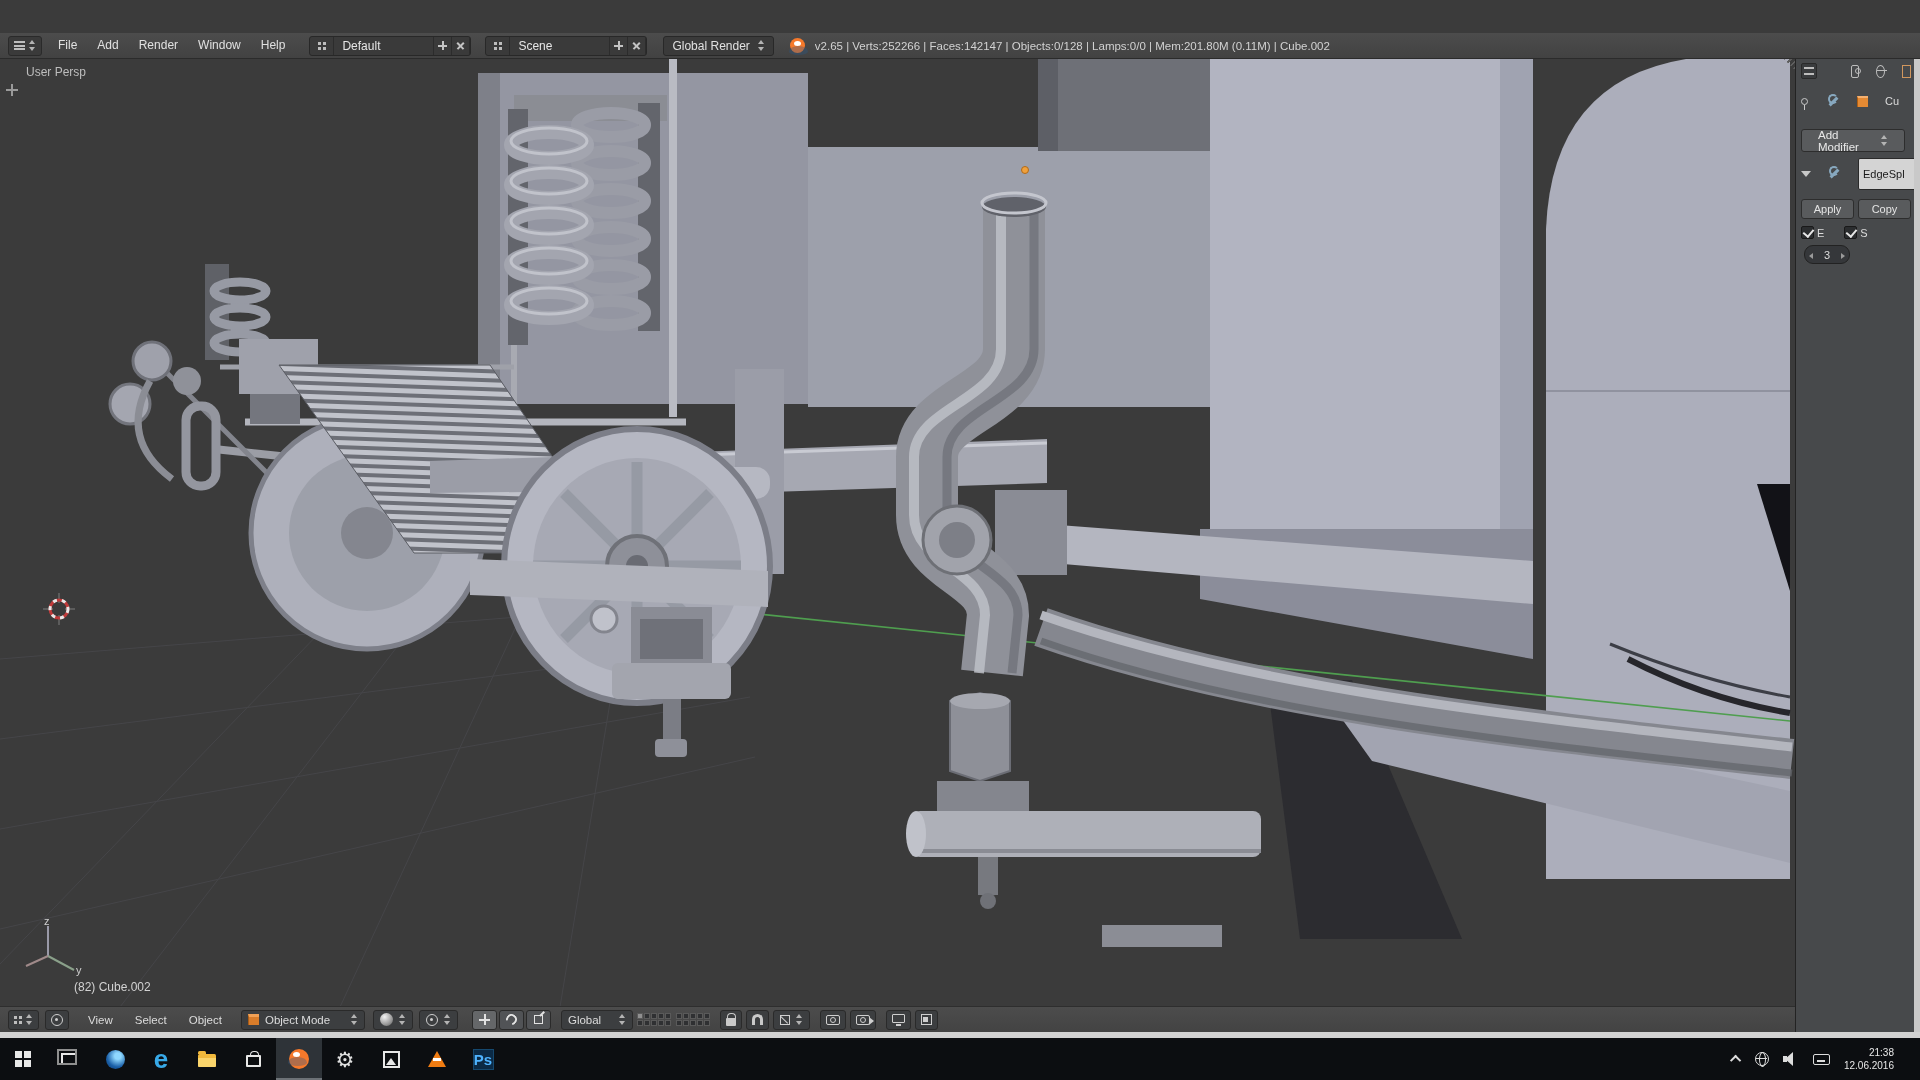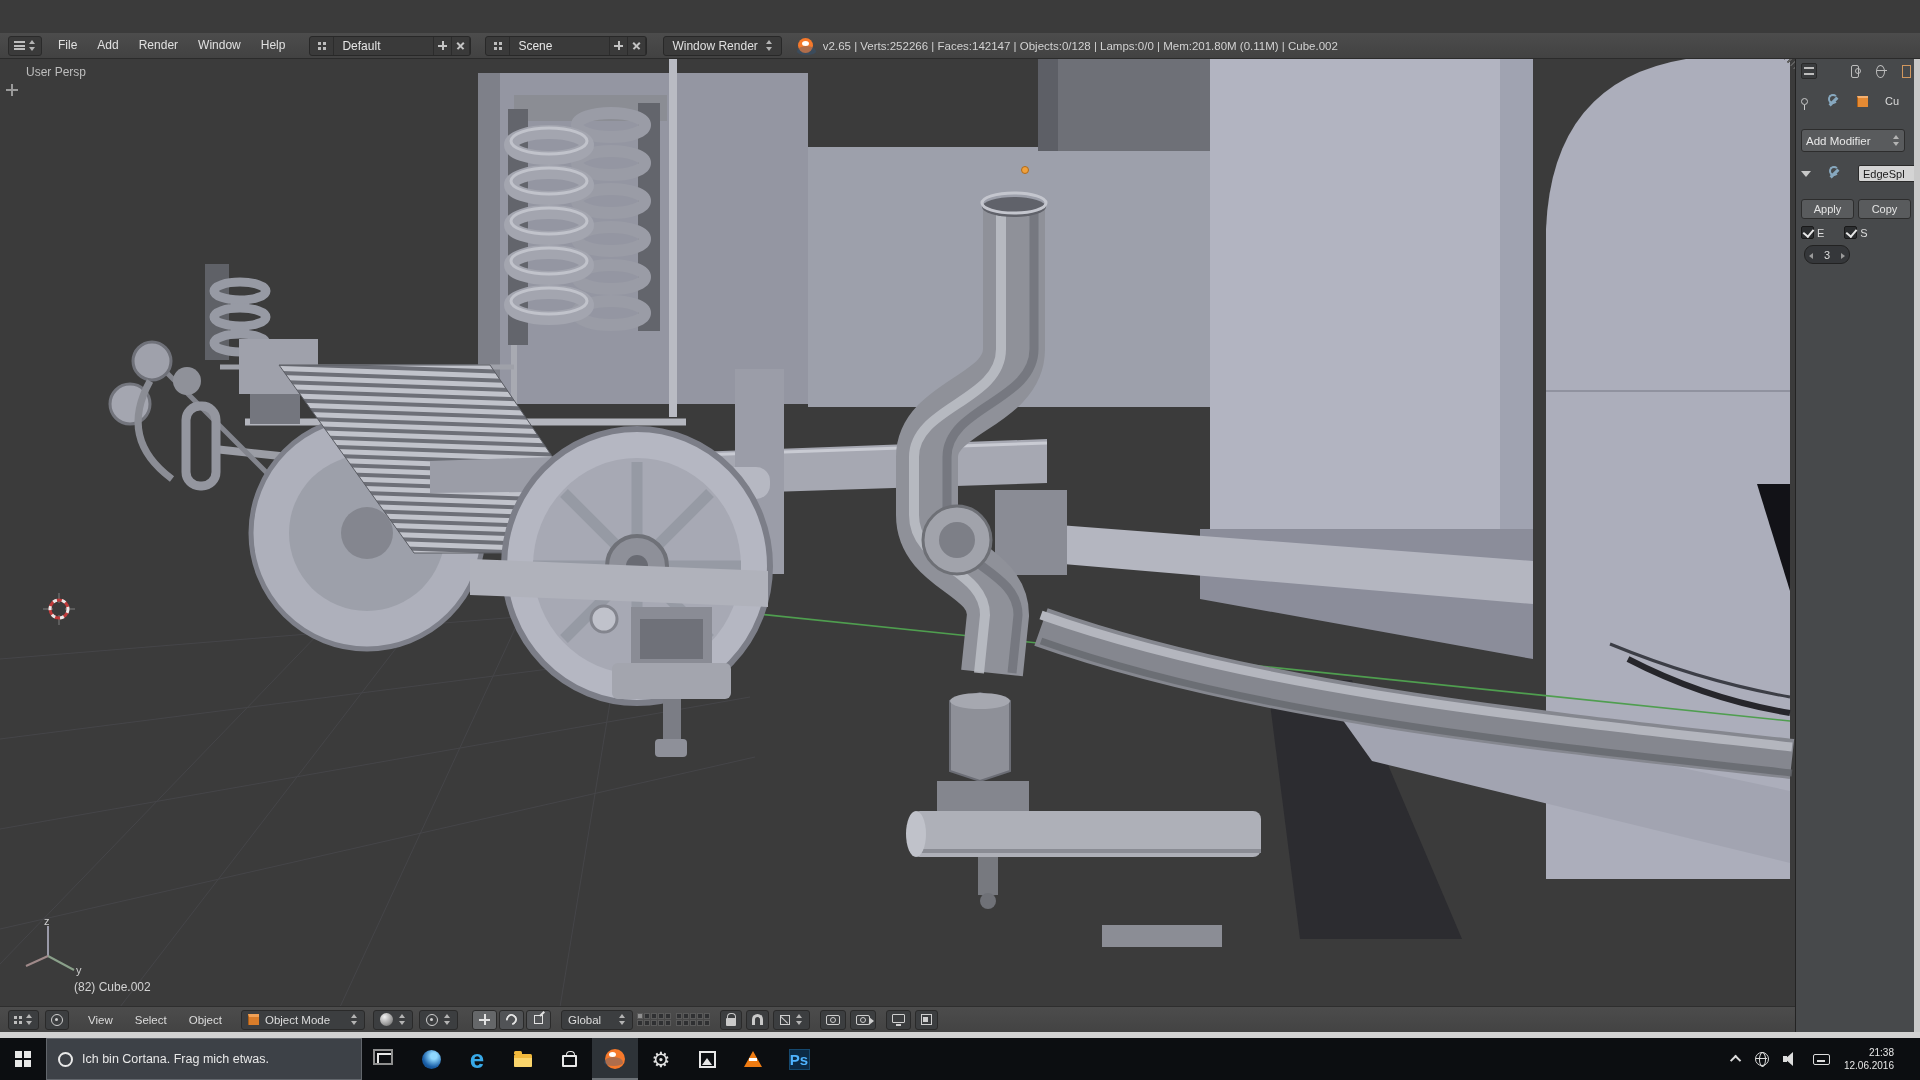--- a/index.html
+++ b/index.html
@@ -132,23 +132,23 @@
   .i-world::after { content:""; position:absolute; left:0; top:4.5px; width:10px; height:1.3px; background:#c9c9c9; }
   .i-obj { border:1.5px solid #e0a060; }
   .i-wrench { }
   .i-wrench::before { content:""; position:absolute; left:5px; top:1px; width:3px; height:11px; background:#8fb3cc; transform:rotate(45deg); }
   .i-wrench::after { content:""; position:absolute; left:1px; top:-1px; width:6px; height:6px; border:2px solid #8fb3cc; border-radius:50%; border-right-color:transparent; }
   .pin-glyph { width:7px; height:7px; border:1.5px solid #c9c9c9; border-radius:50%; position:relative; margin-right:2px; }
   .pin-glyph::after { content:""; position:absolute; left:1.5px; top:6px; width:1.5px; height:5px; background:#c9c9c9; }
   .cube-mini { width:11px; height:11px; background:#e58a33; border-top:2px solid #f5b070; border-left:1px solid #b05f14; }
   .add-mod { position:absolute; top:70px; left:5px; width:104px; height:23px; background:#595b5d;
              border:1px solid #2d2d2d; border-radius:3px; display:flex; align-items:center;
-             justify-content:space-between; padding:0 4px; color:#e8e8e8; font-size:11.5px; }
+             justify-content:space-between; padding:0 16px; color:#e8e8e8; font-size:11.5px; }
   .chev-down { border-left:5px solid transparent; border-right:5px solid transparent; border-top:6px solid #c8c8c8; }
-  .mod-name-field { height:17px; background:#d4d4d4; border:1px solid #2a2a2a; border-radius:2px;
+  .mod-name-field { height:32px; background:#d4d4d4; border:1px solid #2a2a2a; border-radius:2px;
                     color:#1a1a1a; display:flex; align-items:center; padding:0 4px; flex:1 1 auto;
                     margin-right:-8px; white-space:nowrap; overflow:hidden; }
   .p-btn { height:20px; background:#595b5d; border:1px solid #2d2d2d; border-radius:3px;
            display:flex; align-items:center; justify-content:center; flex:1 1 0; color:#e4e4e4; }
   .cb { width:13px; height:13px; background:#2b2d2f; border:1px solid #191919; border-radius:2px; position:relative; }
   .cb::after { content:""; position:absolute; left:3px; top:0; width:5px; height:8px;
                border-right:2px solid #e6e6e6; border-bottom:2px solid #e6e6e6; transform:rotate(40deg); }
   .angle-pill { position:absolute; top:186px; left:8px; width:46px; height:19px; background:#35373a;
                 border:1px solid #222; border-radius:9px; display:flex; align-items:center; justify-content:center;
                 color:#dddddd; }
@@ -239,21 +239,21 @@
         </span>
       <span class="id-seg name-seg">Scene</span>
       <span class="id-seg mini-seg">
           <span class="plus-glyph"></span>
         </span>
       <span class="id-seg mini-seg">
           <span class="x-glyph"></span>
         </span>
     </div>
     <div class="engine-select">
-      <span>Window Render</span>
+      <span>Global Render</span>
       <span class="updown"></span>
     </div>
     <span class="blender-logo"></span>
     <span class="stats">v2.65 | Verts:252266 | Faces:142147 | Objects:0/128 | Lamps:0/0 | Mem:201.80M (0.11M) | Cube.002</span>
   </div>
 
   <div class="viewport">
     <svg class="model" viewBox="0 0 1795 948" preserveAspectRatio="none">
       <defs>
         <pattern id="slats" width="10" height="9" patternUnits="userSpaceOnUse" patternTransform="rotate(2)">
@@ -558,24 +558,20 @@
       <span>3</span>
     </div>
   </div>
   <div class="edge-strip"></div>
   <div class="window-strip"></div>
 
   <div class="taskbar">
     <div class="tb-btn">
         <span class="start-glyph"></span>
       </div>
-    <div class="searchbox">
-      <span class="cortana-ring"></span>
-      <span>Ich bin Cortana. Frag mich etwas.</span>
-    </div>
     <div class="tb-btn">
         <span class="taskview-glyph"></span>
       </div>
     <div class="tb-btn">
         <span class="browser-glyph"></span>
       </div>
     <div class="tb-btn">
         <span class="edge-glyph">e</span>
       </div>
     <div class="tb-btn">

